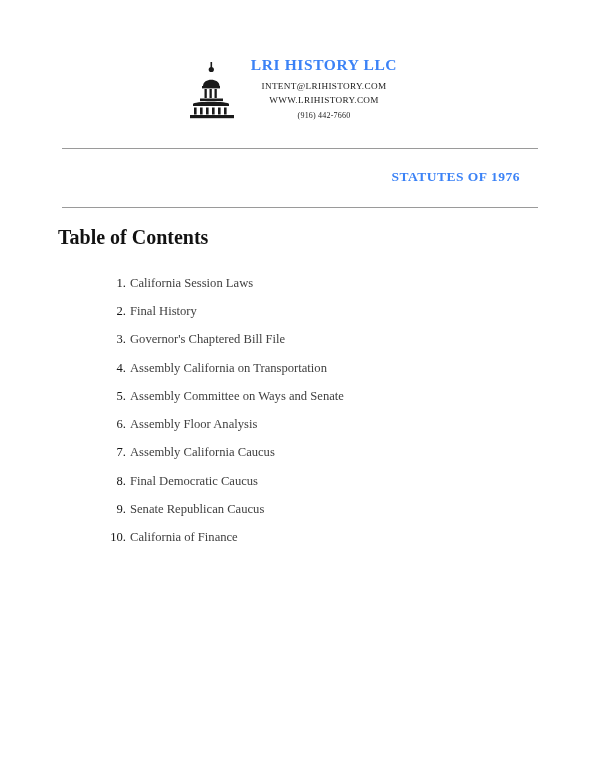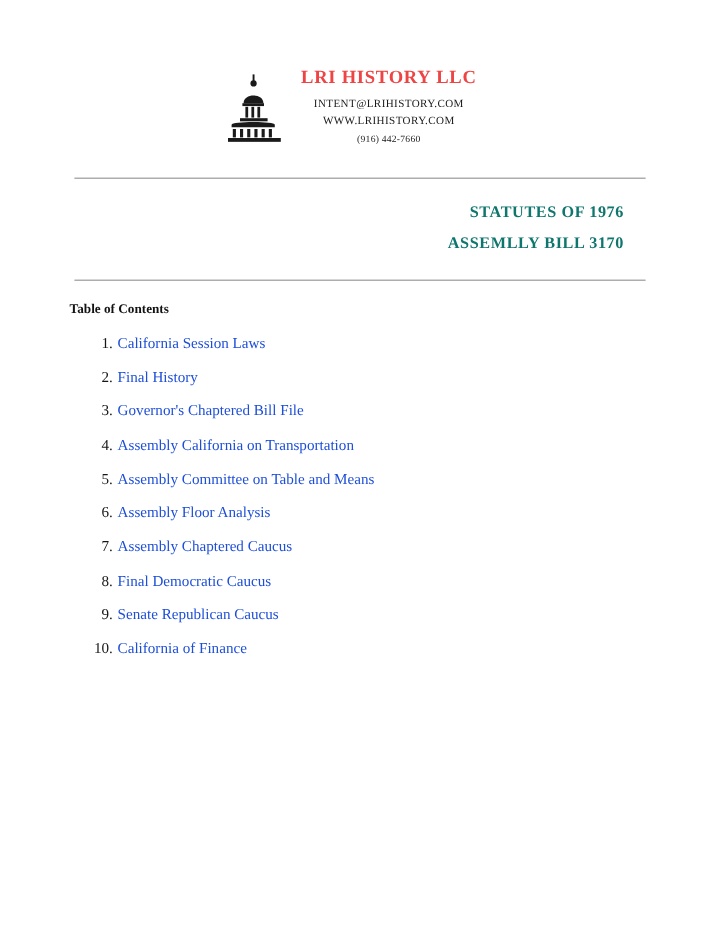--- a/index.html
+++ b/index.html
@@ -39,21 +39,21 @@
   }
   .logo svg { display: block; }
   .company-block {
     text-align: center;
     padding-right: 20px;
   }
   .company-name {
     font-size: 15.5px;
     letter-spacing: 0.6px;
     font-weight: bold;
-    color: #ef4444;
+    color: #3b82f6;
     margin-bottom: 7px;
   }
   .company-email,
   .company-site {
     font-size: 9.2px;
     letter-spacing: 0.35px;
     color: #1a1a1a;
     margin-bottom: 4px;
     text-align: center;
   }
@@ -76,47 +76,48 @@
 
   
   .title-block {
     text-align: right;
     padding: 20px 80px 0 0;
   }
   .title-line {
     font-weight: bold;
     font-size: 13.5px;
     letter-spacing: 0.5px;
-    color: #0f766e;
+    color: #3b82f6;
     margin-bottom: 10px;
   }
 
   
   .toc {
     padding: 18px 0 0 58px;
   }
   .toc-heading {
     font-weight: bold;
-    font-size: 11px;
+    font-size: 20px;
     color: #121212;
-    margin-bottom: 16px;
+    margin-bottom: 28px;
   }
   ol.toc-list {
     margin: 0;
     padding: 0 0 0 40px;
     list-style: none;
     counter-reset: tocitem;
   }
   ol.toc-list li {
     position: relative;
     counter-increment: tocitem;
     font-size: 12.6px;
     line-height: 1.05;
     margin-bottom: 15px;
-    color: #1d4ed8;
+    color: #404040;
+    margin-left: 32px;
   }
   ol.toc-list li::before {
     content: counter(tocitem) ".";
     position: absolute;
     left: -26px;
     width: 22px;
     text-align: right;
     color: #161616;
   }
 </style>
@@ -153,34 +154,33 @@
       <div class="company-email">INTENT@LRIHISTORY.COM</div>
       <div class="company-site">WWW.LRIHISTORY.COM</div>
       <div class="company-phone">(916) 442-7660</div>
     </div>
   </div>
 
   <hr class="rule top">
 
   <div class="title-block">
     <div class="title-line">STATUTES OF 1976</div>
-    <div class="title-line">ASSEMLLY BILL 3170</div>
   </div>
 
   <hr class="rule bottom">
 
   <div class="toc">
     <div class="toc-heading">Table of Contents</div>
     <ol class="toc-list">
       <li>California Session Laws</li>
       <li>Final History</li>
       <li>Governor's Chaptered Bill File</li>
       <li>Assembly California on Transportation</li>
-      <li>Assembly Committee on Table and Means</li>
+      <li>Assembly Committee on Ways and Senate</li>
       <li>Assembly Floor Analysis</li>
-      <li>Assembly Chaptered Caucus</li>
+      <li>Assembly California Caucus</li>
       <li>Final Democratic Caucus</li>
       <li>Senate Republican Caucus</li>
       <li>California of Finance</li>
     </ol>
   </div>
 
 </div>
 
 </body></html>

